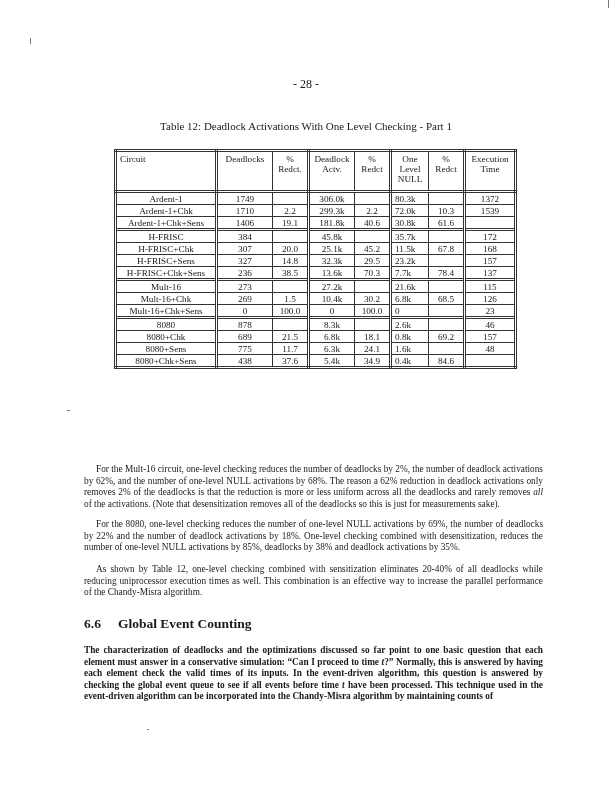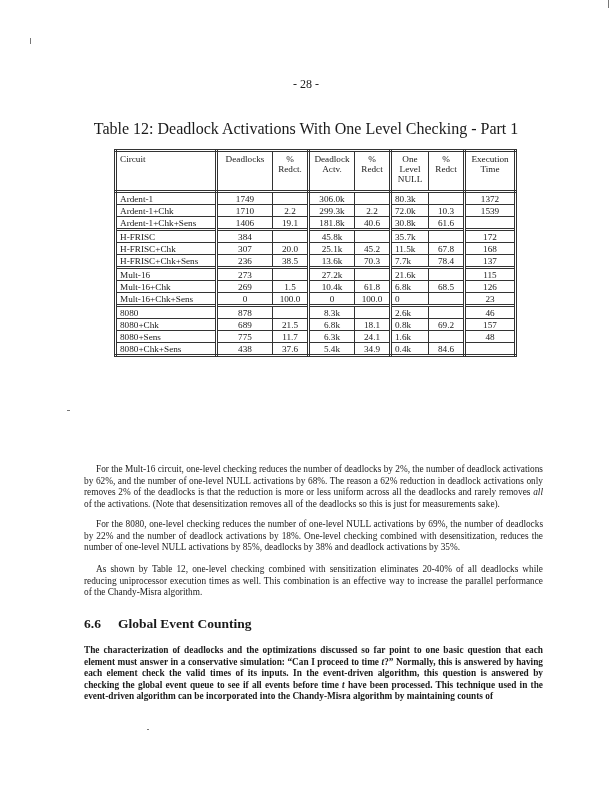--- a/index.html
+++ b/index.html
@@ -7,33 +7,33 @@
     width: 612px; height: 791px; position: relative; overflow: hidden;
     font-family: "Liberation Serif", "DejaVu Serif", serif;
     color: #1a1a1a;
   }
   .page-number {
     position: absolute; left: 0; width: 612px; top: 77px;
     text-align: center; font-size: 12px;
   }
   .caption {
     position: absolute; left: 0; width: 612px; top: 120px;
-    text-align: center; font-size: 16px;
+    text-align: center; font-size: 11px;
   }
   table.data {
     position: absolute; left: 114px; top: 149px;
     border-collapse: collapse; font-size: 9.2px; line-height: 10px;
   }
   table.data td, table.data th {
     border: 1px solid #333; padding: 0 3px; font-weight: normal; height: 11px;
     white-space: nowrap;
   }
   table.data th { vertical-align: top; text-align: center; height: 36px; padding-top: 2px; font-family: Liberation Serif, serif; }
   table.data th.circuit { text-align: left; }
-  table.data td.name { text-align: left; width: 92px; }
+  table.data td.name { text-align: center; width: 92px; }
   table.data td.num { text-align: center; }
   table.data .dbl-r { border-right: 3px double #333; }
   table.data tr.group-start td { border-top: 3px double #333; }
   table.data .outer-l { border-left: 3px double #333; }
   table.data .outer-r { border-right: 3px double #333; text-align: center; }
   table.data tr.last td { border-bottom: 3px double #333; }
   table.data tr.head th { border-top: 3px double #333; border-bottom: 3px double #333; }
   .c-dead { width: 48px; }
   .c-pct1 { width: 28px; }
   .c-act { width: 38px; }
@@ -119,20 +119,30 @@
         <td class="name outer-l dbl-r">H-FRISC+Chk</td>
         <td class="num c-dead">307</td>
         <td class="num c-pct1 dbl-r">20.0</td>
         <td class="num c-act">25.1k</td>
         <td class="num c-pct2 dbl-r">45.2</td>
         <td class="num c-one">11.5k</td>
         <td class="num c-pct3 dbl-r">67.8</td>
         <td class="num c-exec outer-r">168</td>
       </tr>
       <tr class="">
+        <td class="name outer-l dbl-r">H-FRISC+Sens</td>
+        <td class="num c-dead">327</td>
+        <td class="num c-pct1 dbl-r">14.8</td>
+        <td class="num c-act">32.3k</td>
+        <td class="num c-pct2 dbl-r">29.5</td>
+        <td class="num c-one">23.2k</td>
+        <td class="num c-pct3 dbl-r"></td>
+        <td class="num c-exec outer-r">157</td>
+      </tr>
+      <tr class="">
         <td class="name outer-l dbl-r">H-FRISC+Chk+Sens</td>
         <td class="num c-dead">236</td>
         <td class="num c-pct1 dbl-r">38.5</td>
         <td class="num c-act">13.6k</td>
         <td class="num c-pct2 dbl-r">70.3</td>
         <td class="num c-one">7.7k</td>
         <td class="num c-pct3 dbl-r">78.4</td>
         <td class="num c-exec outer-r">137</td>
       </tr>
       <tr class="group-start">
@@ -143,21 +153,21 @@
         <td class="num c-pct2 dbl-r"></td>
         <td class="num c-one">21.6k</td>
         <td class="num c-pct3 dbl-r"></td>
         <td class="num c-exec outer-r">115</td>
       </tr>
       <tr class="">
         <td class="name outer-l dbl-r">Mult-16+Chk</td>
         <td class="num c-dead">269</td>
         <td class="num c-pct1 dbl-r">1.5</td>
         <td class="num c-act">10.4k</td>
-        <td class="num c-pct2 dbl-r">61.8</td>
+        <td class="num c-pct2 dbl-r">30.2</td>
         <td class="num c-one">6.8k</td>
         <td class="num c-pct3 dbl-r">68.5</td>
         <td class="num c-exec outer-r">126</td>
       </tr>
       <tr class="">
         <td class="name outer-l dbl-r">Mult-16+Chk+Sens</td>
         <td class="num c-dead">0</td>
         <td class="num c-pct1 dbl-r">100.0</td>
         <td class="num c-act">0</td>
         <td class="num c-pct2 dbl-r">100.0</td>

